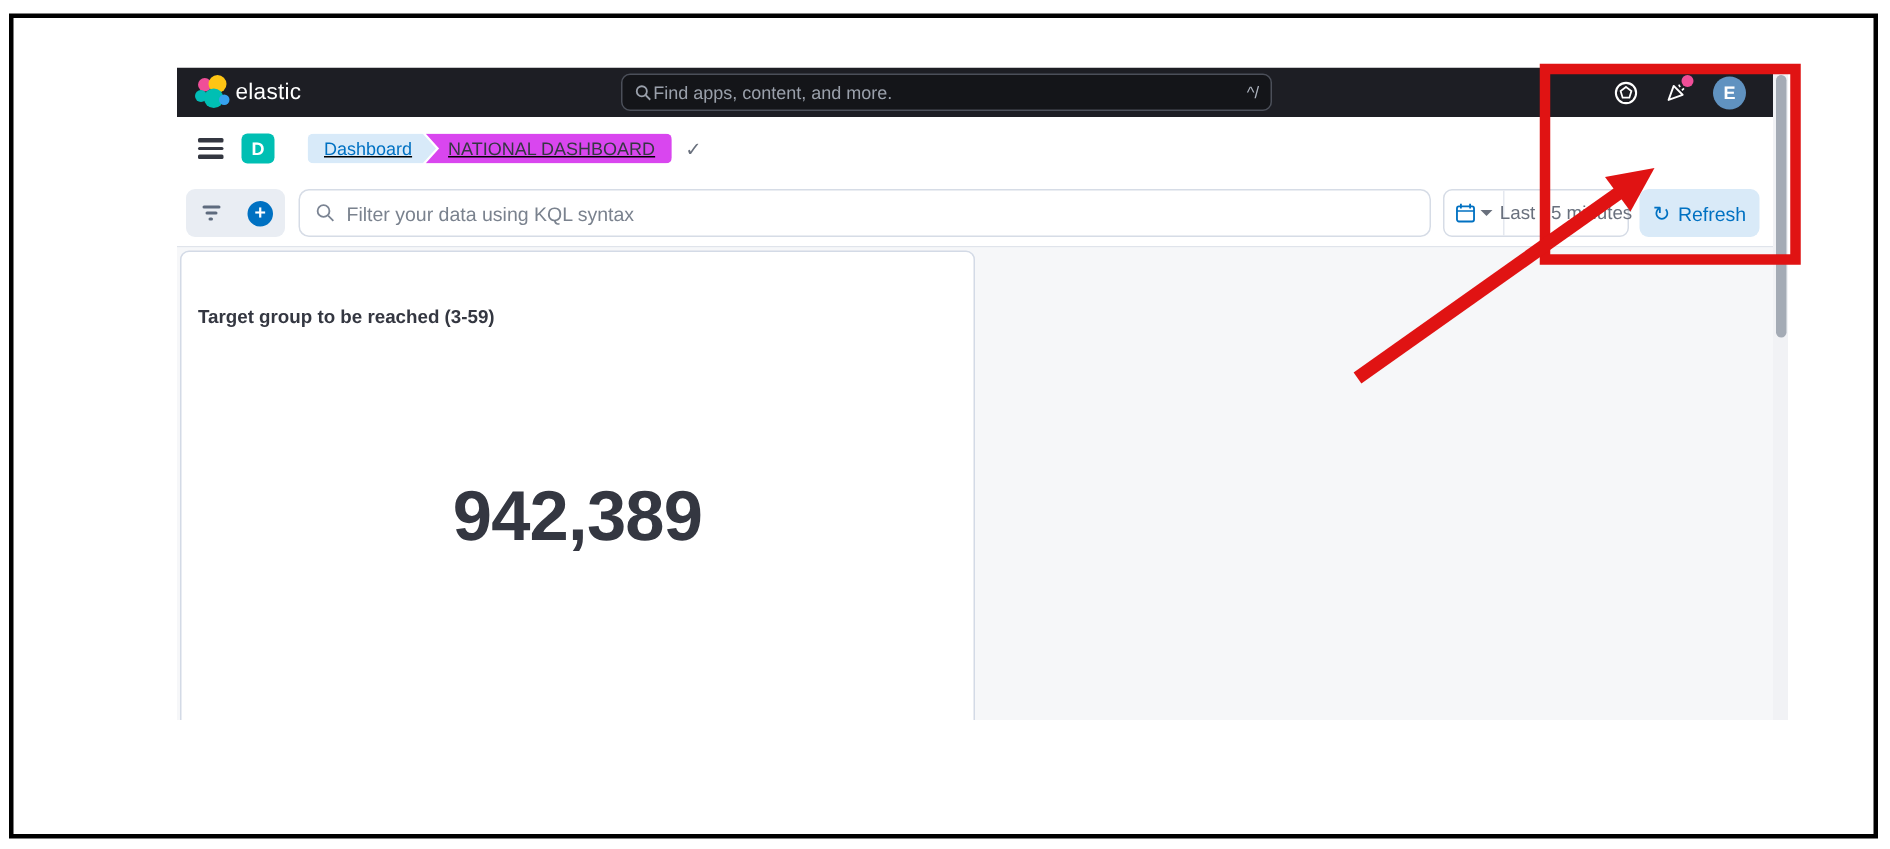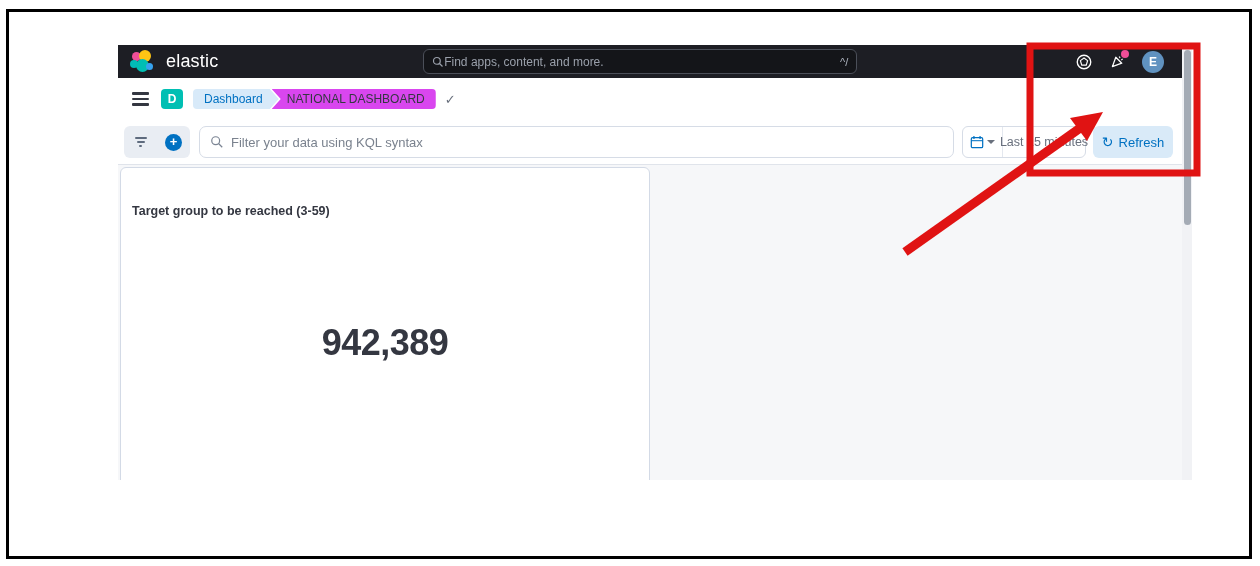--- a/index.html
+++ b/index.html
@@ -11,36 +11,36 @@
 
   
   .topbar { position:relative; height:33px; background:#1d1e24; display:flex; align-items:center; padding:0 14px 0 12px; }
   .logo { width:24px; height:24px; position:relative; flex:0 0 auto; }
   .logo i { position:absolute; border-radius:50%; }
   .logo .c1 { width:9px; height:9px; background:#f04e98; left:2px; top:2px; }
   .logo .c2 { width:12px; height:12px; background:#fec514; left:9px; top:0; }
   .logo .c3 { width:8px; height:8px; background:#02bcb7; left:0; top:10px; }
   .logo .c4 { width:13px; height:13px; background:#00bfb3; left:6px; top:9px; }
   .logo .c5 { width:7px; height:7px; background:#36a2ef; left:16px; top:13px; }
-  .brand { color:#fff; font-size:18px; margin-left:12px; letter-spacing:.2px; }
+  .brand { color:#fff; font-size:15px; margin-left:3px; letter-spacing:.2px; }
   .gsearch { width:434px; height:25px; margin:0 auto; background:#141519; border:1px solid #4b4f59; border-radius:6px; display:flex; align-items:center; padding:0 8px; }
   .gsearch input { flex:1; background:transparent; border:none; outline:none; color:#e5e5e5; font-size:12px; font-family:"Liberation Sans",sans-serif; }
   .gsearch input::placeholder { color:#9aa0ab; }
   .kbd-hint { color:#aeb4bf; font-size:11px; }
   .top-icons { display:flex; align-items:center; gap:14px; margin-left:12px; margin-right:14px; }
   .ticon { position:relative; width:20px; height:20px; display:flex; align-items:center; justify-content:center; cursor:pointer; }
   .dot { position:absolute; right:-1px; top:-2px; width:8px; height:8px; border-radius:50%; background:#f04e98; }
   .avatar { width:22px; height:22px; border-radius:50%; background:#6092c0; color:#fff; font-size:12px; font-weight:bold; display:flex; align-items:center; justify-content:center; }
 
   
   .navrow { height:42px; background:#fff; display:flex; align-items:center; padding:0 19px 0 14px; }
   .burger { width:17px; display:flex; flex-direction:column; gap:3px; cursor:pointer; }
   .burger i { height:2.5px; background:#343741; border-radius:1px; }
   .space-badge { width:22px; height:20px; margin-left:12px; border-radius:4px; background:#00bfb3; color:#fff; font-size:12px; font-weight:bold; display:flex; align-items:center; justify-content:center; }
-  .crumbs { display:flex; align-items:center; margin-left:10px; }
+  .crumbs { display:flex; align-items:center; margin-left:22px;text-decoration:underline; }
   .crumb { height:20px; display:flex; align-items:center; font-size:12px; }
   .crumb.first { background:#d8eaf9; color:#0071c2; padding:0 16px 0 11px; clip-path:polygon(0 0, calc(100% - 9px) 0, 100% 50%, calc(100% - 9px) 100%, 0 100%); border-radius:4px 0 0 4px; cursor:pointer; }
   .crumb.last { background:#d946ef; color:#343741; padding:0 11px 0 15px; margin-left:-7px; clip-path:polygon(0 0, 100% 0, 100% 100%, 0 100%, 9px 50%); border-radius:0 4px 4px 0; }
   .crumb-check { color:#69707d; font-size:13px; margin-left:9px; }
   .nav-actions { margin-left:auto; display:flex; align-items:center; gap:19px; }
   .nav-link { font-size:12.5px; color:#0071c2; cursor:pointer; white-space:nowrap; }
   .nav-link.disabled { color:#9fa5b1; cursor:default; }
   .edit-btn { height:24px; min-width:78px; background:#0071c2; border:none; border-radius:5px; color:#fff; font-size:12.5px; font-weight:bold; display:flex; align-items:center; justify-content:center; gap:5px; cursor:pointer; font-family:"Liberation Sans",sans-serif; padding:0 12px; }
 
   
@@ -61,21 +61,21 @@
   .refresh-btn { height:32px; width:80px; margin-left:7px; background:#d9eaf8; border:none; border-radius:6px; color:#0071c2; font-size:13px; display:flex; align-items:center; justify-content:center; gap:5px; cursor:pointer; font-family:"Liberation Sans",sans-serif; }
   .refresh-glyph { font-size:14px; line-height:1; }
 
   
   .dash { position:absolute; left:0; right:0; top:120px; bottom:0; background:#f6f7f9; display:flex; gap:6px; padding:2px 15px 0 2px; overflow:hidden; }
   .panel { background:#fff; border:1px solid #d3dae6; border-radius:6px; height:320px; display:flex; flex-direction:column; }
   .panel.left { width:530px; flex:0 0 auto; }
   .panel.right { flex:1; }
   .panel-title { font-size:12.5px; font-weight:bold; color:#343741; padding:8px 11px;margin-top:28px; }
   .metric-wrap { flex:1; display:flex; align-items:center; justify-content:center; padding-bottom:26px; }
-  .metric { font-size:36px; font-weight:bold; color:#343741; letter-spacing:-.5px; }
+  .metric { font-size:47px; font-weight:bold; color:#343741; letter-spacing:-.5px; }
 
   
   .sbar { position:absolute; top:0; right:0; width:10px; height:435px; background:#f1f2f5; }
   .sthumb { position:absolute; top:5px; left:1.5px; width:7px; height:175px; background:#a4abb5; border-radius:4px; cursor:pointer; }
 
   
   .annotation { position:absolute; left:0; top:0; width:1260px; height:566px; z-index:10; pointer-events:none; }
 </style>
 </head>
 <body>

